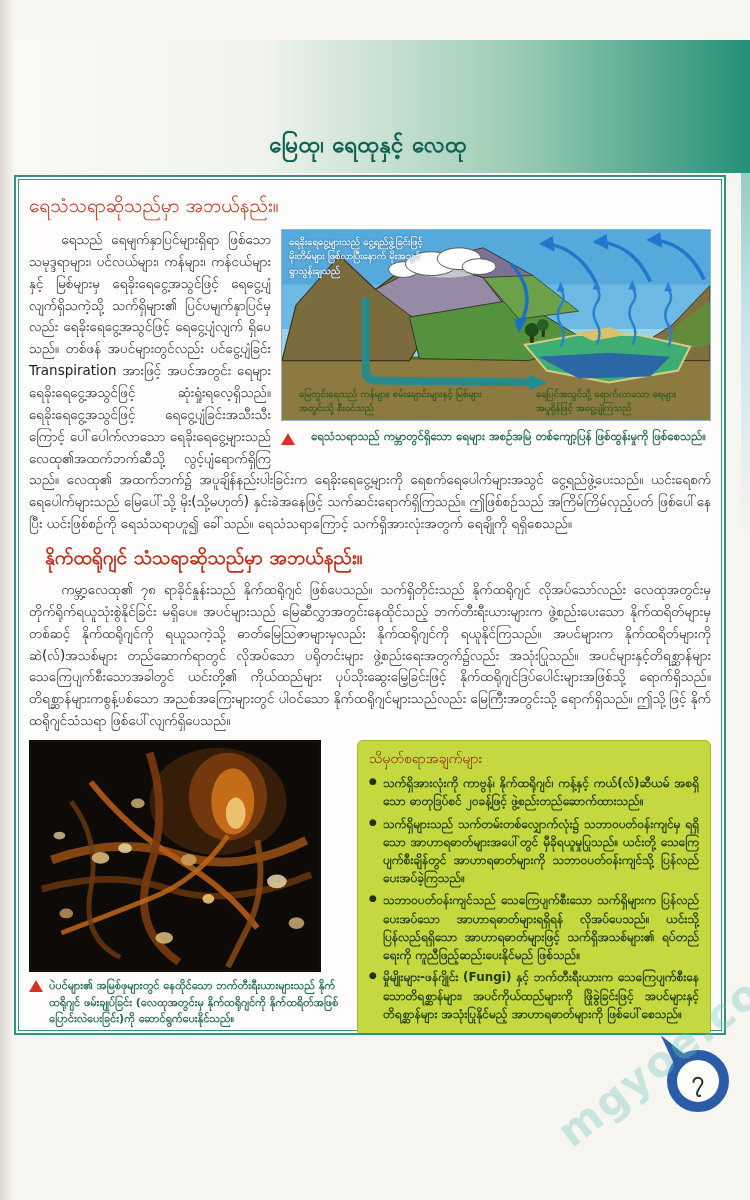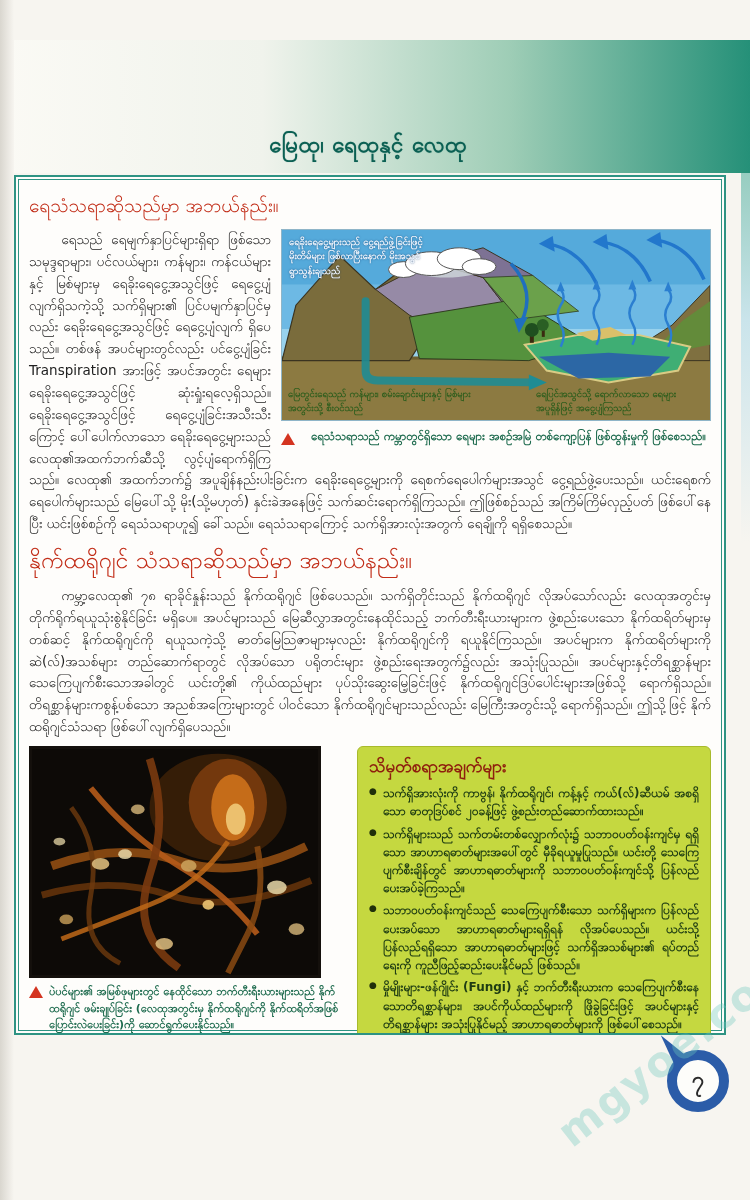--- a/index.html
+++ b/index.html
@@ -28,41 +28,41 @@
   h1.sec { color:#c22d18; font-size:19px; font-weight:normal; margin:2px 0 8px 0; }
   p.body { font-size:13.5px; line-height:1.62; color:#212121; text-align:justify; }
   p.body .indent { display:inline-block; width:2.4em; }
 
   
   .figure { float:right; width:430px; margin:0 0 6px 10px; }
   .illus { position:relative; width:430px; height:192px; border:1px solid #8fb5c8; background:#6db9e4; }
   .illus svg { display:block; width:100%; height:100%; }
   .lbl { position:absolute; font-size:9.5px; line-height:1.5; font-weight:bold; }
   .lbl-cloud { left:7px; top:5px; width:150px; color:#f2f8ff; text-shadow:0 0 2px rgba(20,60,110,.8); }
-  .lbl-ground { left:6px; bottom:5px; width:205px; color:#2f5e1d; }
+  .lbl-ground { left:17px; bottom:5px; width:205px; color:#2f5e1d; }
   .lbl-lake { right:6px; bottom:5px; width:168px; color:#2f5e1d; }
   .fig-caption { display:flex; gap:16px; margin-top:7px; font-size:11.5px; line-height:1.5;
     color:#1e6b4e; font-weight:bold; align-items:flex-end; }
   .tri { width:0; height:0; border-left:7px solid transparent; border-right:7px solid transparent;
     border-bottom:12px solid #d43420; flex:0 0 auto; margin-top:2px; }
 
   .clear { clear:both; }
-  h2.sec { color:#c22d18; font-size:23px; font-weight:normal; margin:10px 0 6px 0; }
+  h2.sec { color:#c22d18; font-size:19px; font-weight:bold; margin:10px 0 6px 16px; }
 
   
   .bottom { display:flex; gap:12px; margin-top:8px; }
   .photo-col { width:316px; flex:0 0 auto; }
   .photo { width:292px; height:232px; border:3px solid #14100c; background:#0d0a07; }
   .photo svg { display:block; width:100%; height:100%; }
   .photo-caption { display:flex; gap:6px; margin-top:6px; font-size:11px; line-height:1.5;
     color:#1e6b4e; font-weight:bold; }
 
   .notes { flex:1; background:#c5d840; border:1px solid #a8ba2c; border-radius:6px;
     padding:8px 11px 8px 11px; }
-  .notes-title { color:#8e1e0d; font-weight:bold; font-size:17px; margin-bottom:4px; }
+  .notes-title { color:#8e1e0d; font-weight:normal; font-size:14px; margin-bottom:4px; }
   .notes ul { list-style:none; }
   .notes li { position:relative; padding-left:14px; font-size:12px; line-height:1.52;
     color:#1e3c12; font-weight:bold; text-align:justify; margin-bottom:4px; }
   .notes li::before { content:"●"; position:absolute; left:0; top:1px; font-size:9px; color:#20300a; }
 
   
   .badge-wrap { position:absolute; left:655px; top:1036px; width:90px; height:90px; }
   .badge-tail { position:absolute; left:8px; top:-4px; width:0; height:0;
     border-left:7px solid transparent; border-right:7px solid transparent;
     border-bottom:30px solid #2b5ca8; transform:rotate(-38deg); }

